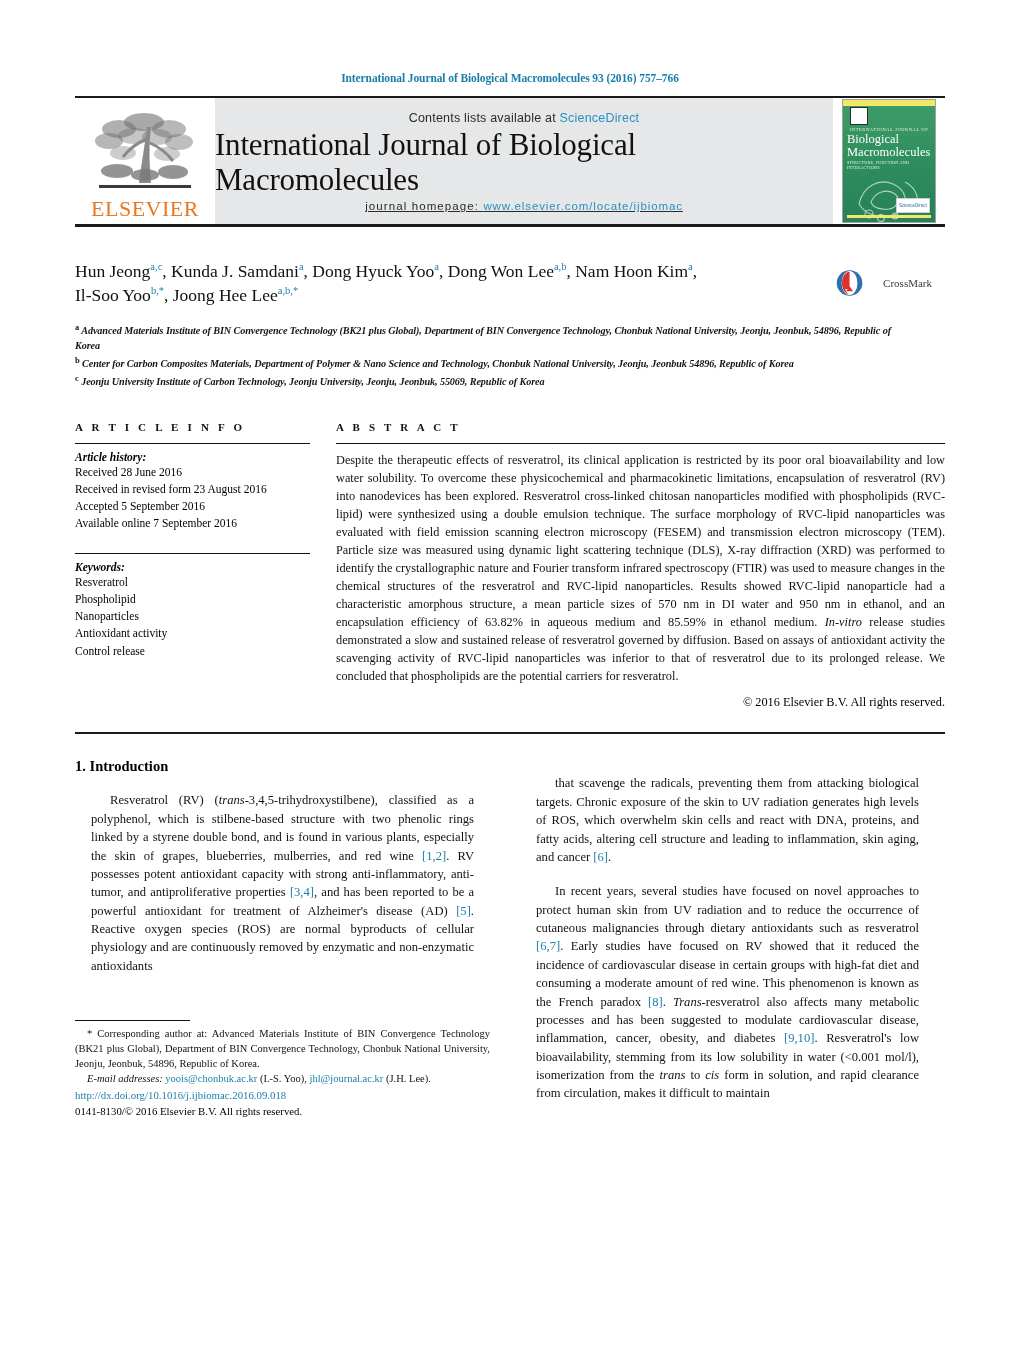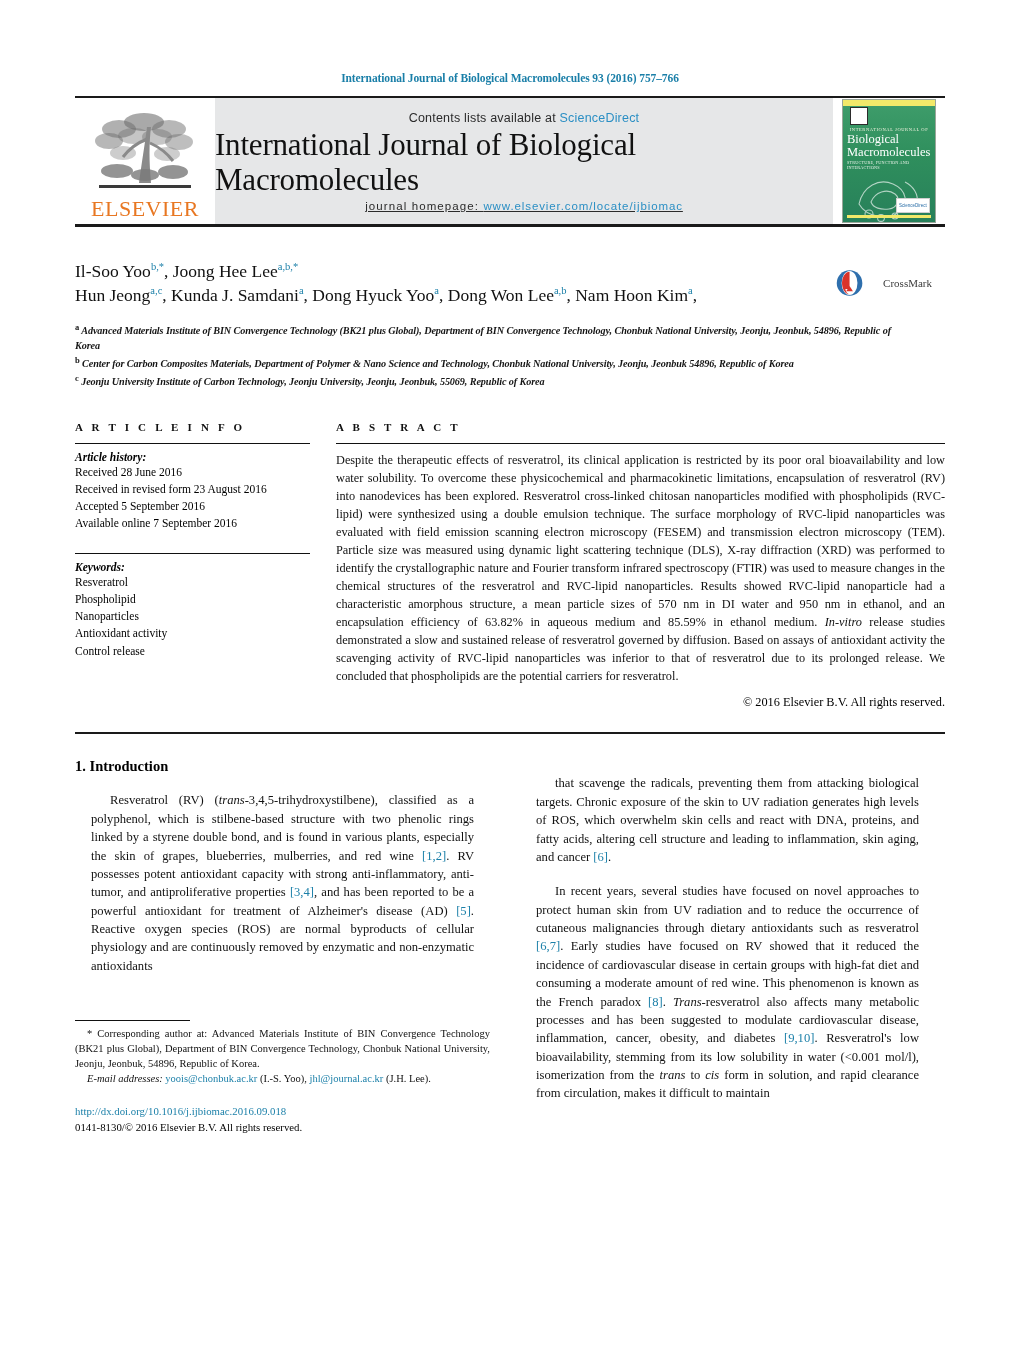--- a/index.html
+++ b/index.html
@@ -287,21 +287,20 @@
     font-family: "Liberation Serif", serif;
     font-size: 10.5px;
     line-height: 1.42;
     text-align: justify;
     color: #111;
   }
   .footnote .indent { text-indent: 12px; display:block; }
   .footnote i { font-style: italic; }
   .mail { color: #1a7fa8; }
   .doi-block {
-    margin-top: 16px;
     font-family: "Liberation Serif", serif;
     font-size: 10.8px;
     line-height: 1.5;
   }
   .doi-link { color: #1a7fa8; }
 </style>
 </head>
 <body>
 
 <div class="page">
@@ -379,22 +378,22 @@
         <circle cx="18" cy="18" r="17" fill="#2e6fad"></circle>
         <ellipse cx="18" cy="18" rx="10.5" ry="16" fill="#ffffff"></ellipse>
         <path d="M18 3 C12.5 3, 8 9.5, 8 18 C8 26.5, 12.5 33, 18 33 Z" fill="#d9332a"></path>
         <path d="M18 33 C20.6 33, 23 30, 23.6 26 L12.4 26 C13 30, 15.4 33, 18 33 Z" fill="#ffffff"></path>
         <path d="M18 22 L13.5 29 L22.5 29 Z" fill="#d9332a"></path>
       </svg>
       <span class="crossmark-word">CrossMark</span>
     </div>
 
     <div class="authors">
+      <div>Hun Jeong<sup>a,c</sup>, Kunda J. Samdani<sup>a</sup>, Dong Hyuck Yoo<sup>a</sup>, Dong Won Lee<sup>a,b</sup>, Nam Hoon Kim<sup>a</sup>,</div>
       <div>Il-Soo Yoo<sup>b,*</sup>, Joong Hee Lee<sup>a,b,*</sup></div>
-      <div>Hun Jeong<sup>a,c</sup>, Kunda J. Samdani<sup>a</sup>, Dong Hyuck Yoo<sup>a</sup>, Dong Won Lee<sup>a,b</sup>, Nam Hoon Kim<sup>a</sup>,</div>
     </div>
 
     <div class="affiliations">
       <p class="aff-row"><sup>a</sup> Advanced Materials Institute of BIN Convergence Technology (BK21 plus Global), Department of BIN Convergence Technology, Chonbuk National University, Jeonju, Jeonbuk, 54896, Republic of Korea</p>
       <p class="aff-row"><sup>b</sup> Center for Carbon Composites Materials, Department of Polymer &amp; Nano Science and Technology, Chonbuk National University, Jeonju, Jeonbuk 54896, Republic of Korea</p>
       <p class="aff-row"><sup>c</sup> Jeonju University Institute of Carbon Technology, Jeonju University, Jeonju, Jeonbuk, 55069, Republic of Korea</p>
     </div>
   </div>
 
   <div class="info-abstract">

